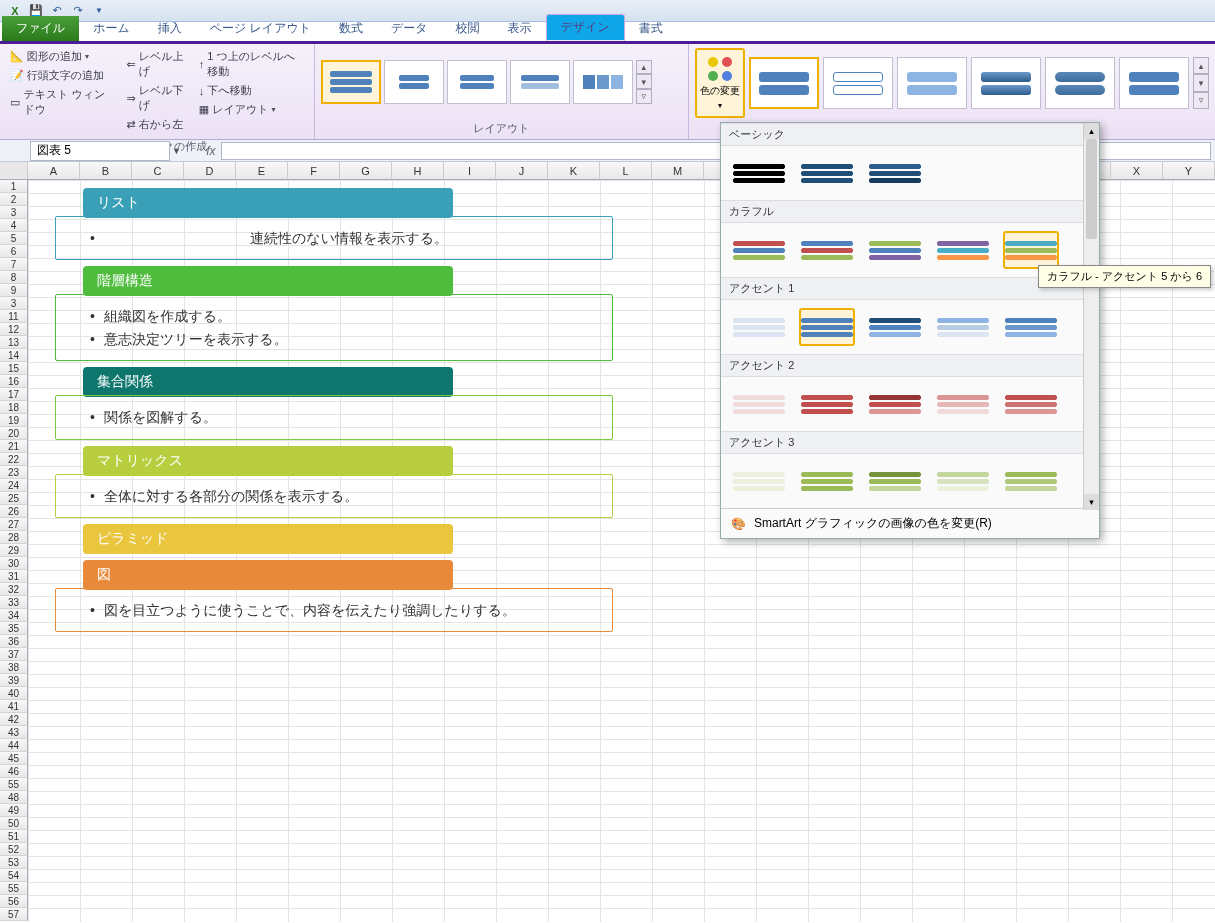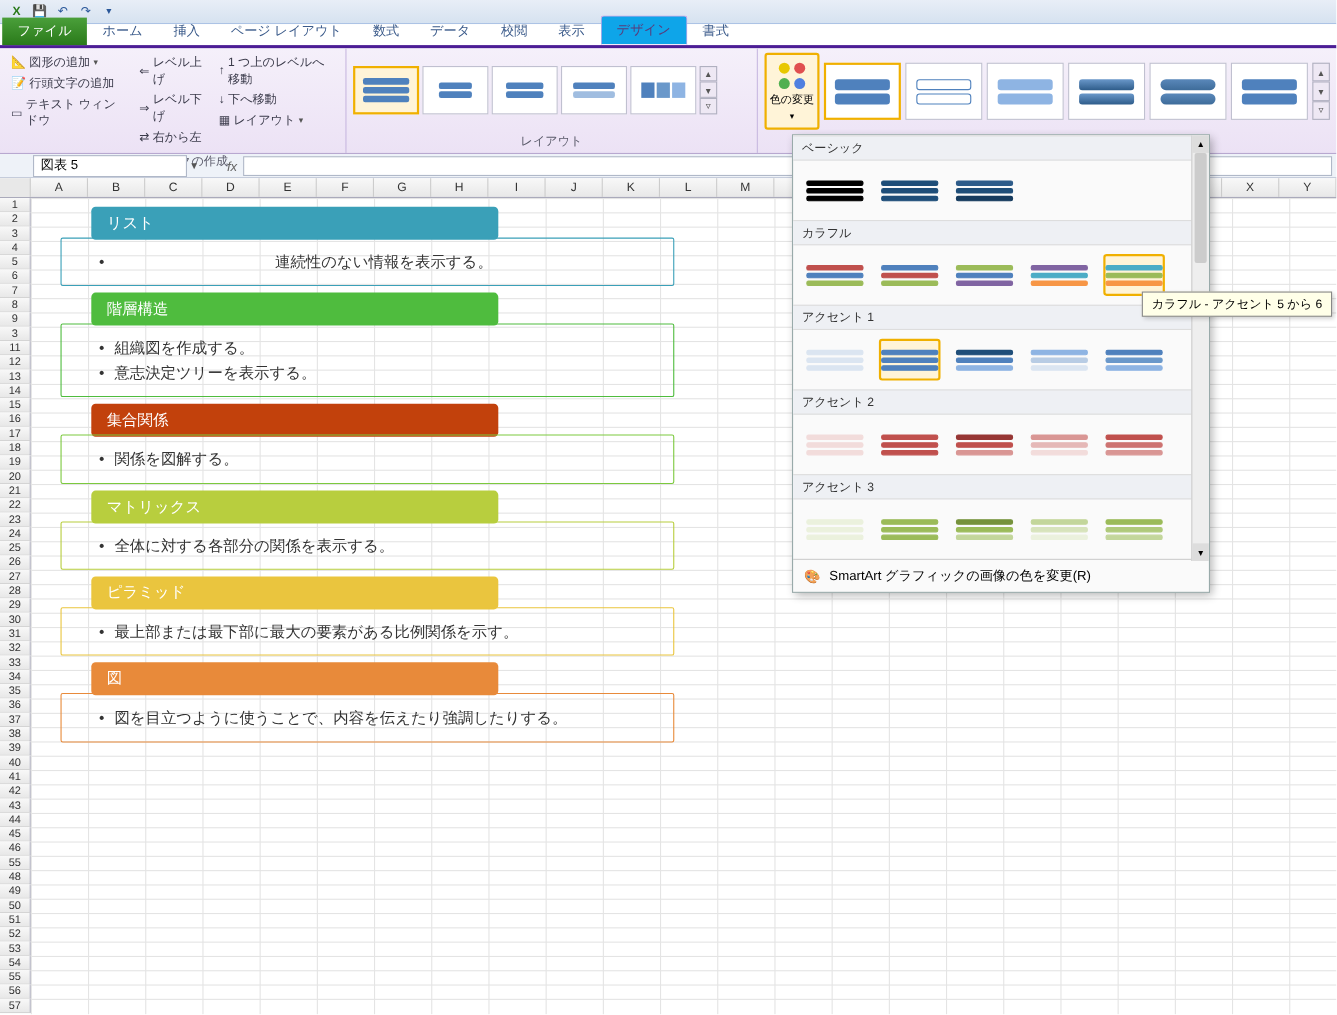--- a/index.html
+++ b/index.html
@@ -399,42 +399,37 @@
       <div class="sa-block">
         <div class="sa-header" style="background: rgb(79, 188, 62);">階層構造</div>
         <div class="sa-body" style="border-color: rgb(79, 188, 62);">
           <ul>
             <li>組織図を作成する。</li>
             <li>意志決定ツリーを表示する。</li>
           </ul>
         </div>
       </div>
       <div class="sa-block">
-        <div class="sa-header" style="background: #c2410c;">集合関係</div>
+        <div class="sa-header" style="background: #0f766e;">集合関係</div>
         <div class="sa-body" style="border-color: rgb(124, 201, 62);">
           <ul>
             <li>関係を図解する。</li>
           </ul>
         </div>
       </div>
       <div class="sa-block">
         <div class="sa-header" style="background: rgb(184, 206, 62);">マトリックス</div>
         <div class="sa-body" style="border-color: rgb(184, 206, 62);">
           <ul>
             <li>全体に対する各部分の関係を表示する。</li>
           </ul>
         </div>
       </div>
       <div class="sa-block">
         <div class="sa-header" style="background: rgb(234, 197, 62);">ピラミッド</div>
-        <div class="sa-body" style="border-color: rgb(234, 197, 62);">
-          <ul>
-            <li>最上部または最下部に最大の要素がある比例関係を示す。</li>
-          </ul>
-        </div>
       </div>
       <div class="sa-block">
         <div class="sa-header" style="background: rgb(232, 138, 58);">図</div>
         <div class="sa-body" style="border-color: rgb(232, 138, 58);">
           <ul>
             <li>図を目立つように使うことで、内容を伝えたり強調したりする。</li>
           </ul>
         </div>
       </div>
     </div>

